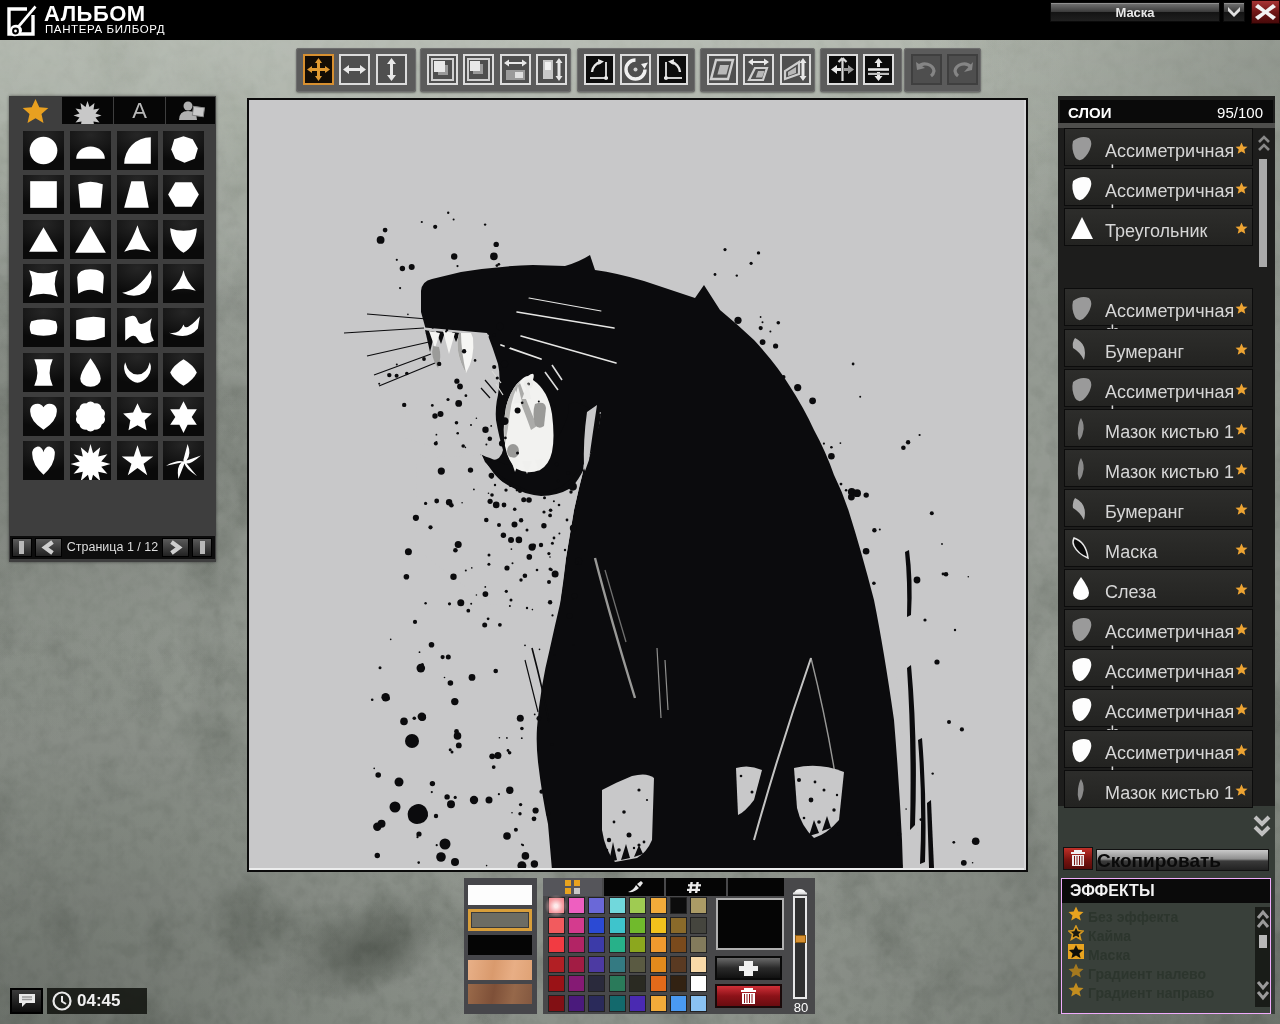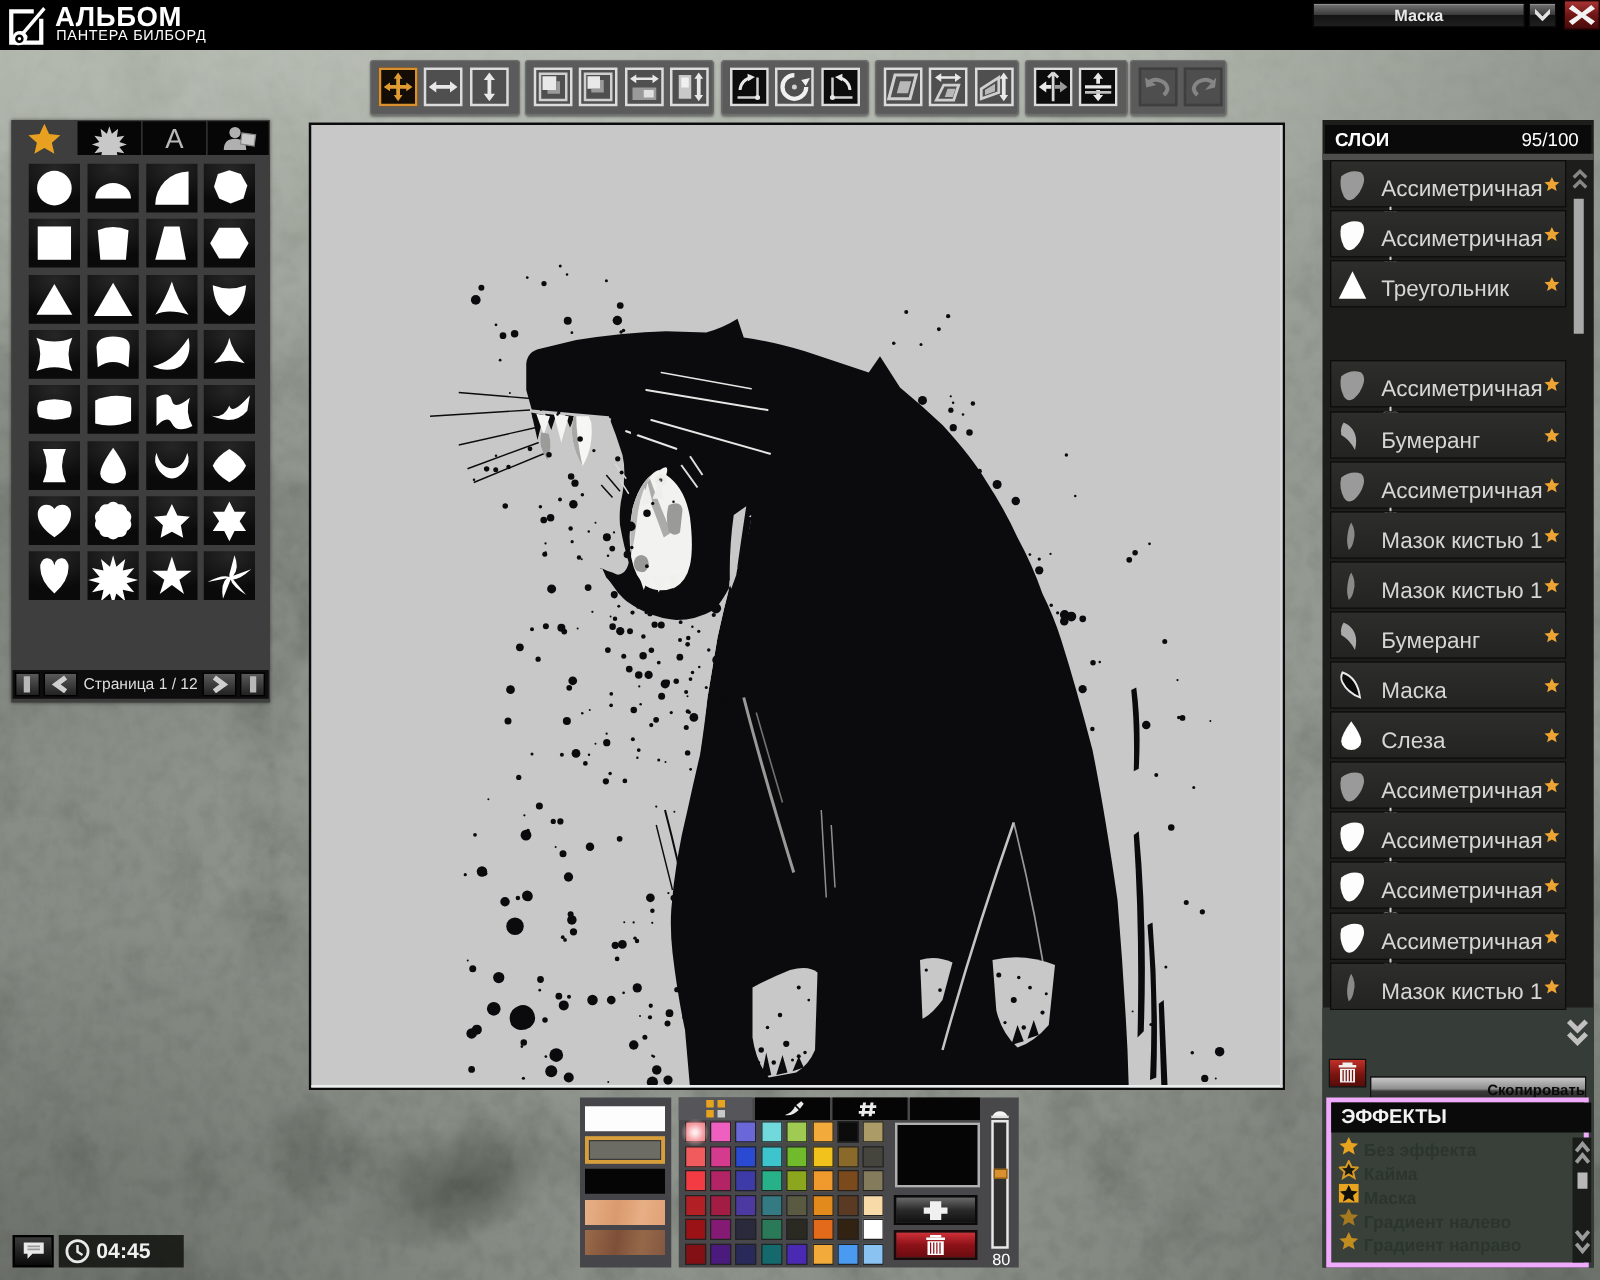--- a/index.html
+++ b/index.html
@@ -41,21 +41,21 @@
 
 
 #laypanel { left:1058px; top:96px; width:217px; height:918px; z-index:4; background:#1d1d1c; }
 #layhead { position:absolute; left:2px; top:4px; width:213px; height:23px; background:#0a0a0a; color:#fff; }
 #layrows { position:absolute; left:6px; top:32px; width:189px; height:682px; }
 .lrow { position:absolute; left:0; width:189px; height:38px; background:linear-gradient(#2d2d2b,#232321); border:1px solid #0c0c0c; }
 .lrow .lic { position:absolute; left:3px; top:4px; width:28px; height:30px; }
 .lrow .ltxt { position:absolute; left:40px; top:12px; font-size:18px; color:#d6d6d6; }
 .lrow .lstar { position:absolute; right:4px; top:12px; }
 #copyrow { position:absolute; left:5px; top:751px; }
-#fxpanel { position:absolute; left:3px; top:782px; width:210px; height:136px; background:#39403a; border:4px solid #f0abfc; }
+#fxpanel { position:absolute; left:3px; top:782px; width:210px; height:136px; background:#39403a; border:1px solid #f0abfc; }
 #fxhead { position:absolute; left:0; top:0; width:208px; height:24px; background:#0a0a0a; color:#f2f2f2; font-size:16px; font-weight:bold; padding:3px 0 0 8px; }
 
 
 #swpanel { left:464px; top:878px; width:73px; height:136px; background:#46464a; z-index:4; }
 .swatch { position:absolute; left:4px; width:64px; height:20px; }
 #pkpanel { left:543px; top:878px; width:272px; height:136px; background:#48484a; z-index:4; }
 .pktab { position:absolute; top:0; height:18px; background:#050505; }
 .pswatch { position:absolute; width:17px; height:17px; border:1px solid #222; }
 #prevbox { position:absolute; left:173px; top:20px; width:68px; height:52px; background:#050505; border:2px solid #b0b0b0; }
 #plusbtn { position:absolute; left:172px; top:78px; width:67px; height:24px; background:linear-gradient(#6a6a6a,#2a2a2a 50%,#111); border:2px solid #0a0a0a; }
@@ -1025,21 +1025,21 @@
       <div class="abs" style="left:0;top:0;width:30px;height:23px;background:linear-gradient(#c03028,#7a1410 55%,#560c0a);border:1px solid #111"><svg width="28" height="21" viewBox="0 0 28 21">
           <g fill="#f0f0f0">
             <rect x="10" y="2" width="8" height="2"></rect>
             <rect x="7" y="4" width="14" height="2"></rect>
             <rect x="8" y="7" width="12" height="11"></rect>
           </g>
           <g stroke="#7a1410" stroke-width="1">
             <path d="M10.5 8 v9 M13 8 v9 M15.5 8 v9 M18 8 v9"></path>
           </g>
         </svg></div>
-      <div class="abs" style="left:33px;top:14px;width:173px;height:22px;background:linear-gradient(#c9c9c9,#8e8e8e 45%,#3a3a3a 55%,#222);border:1px solid #111;color:#0a0a0a;font-size:12px;font-weight:bold;text-align:right;line-height:21px">Скопировать</div>
+      <div class="abs" style="left:33px;top:2px;width:173px;height:22px;background:linear-gradient(#c9c9c9,#8e8e8e 45%,#3a3a3a 55%,#222);border:1px solid #111;color:#0a0a0a;font-size:19px;font-weight:bold;text-align:left;line-height:21px">Скопировать</div>
     </div>
   <div id="fxpanel">
     <div id="fxhead">ЭФФЕКТЫ</div>
     <div id="fxlist">
         <svg class="abs" style="left:6px;top:27px" width="16" height="16" viewBox="0 0 16 16">
           <path d="M8 0.5 l2.3 4.9 5.2 0.5 -4 3.5 1.3 5.2 -4.8 -2.9 -4.8 2.9 1.3 -5.2 -4 -3.5 5.2 -0.5 z" fill="#e8a31f"></path>
         </svg>
         <div class="abs" style="left:26px;top:30px;font-size:14px;color:#2c352d;font-weight:bold">Без эффекта</div>
         <svg class="abs" style="left:6px;top:46px" width="16" height="16" viewBox="0 0 16 16">
           <path d="M8 1 l2.2 4.6 4.9 0.5 -3.7 3.3 1.2 4.9 -4.6 -2.7 -4.6 2.7 1.2 -4.9 -3.7 -3.3 4.9 -0.5 z" fill="#1a1a10" stroke="#d89a20" stroke-width="1.6"></path>

